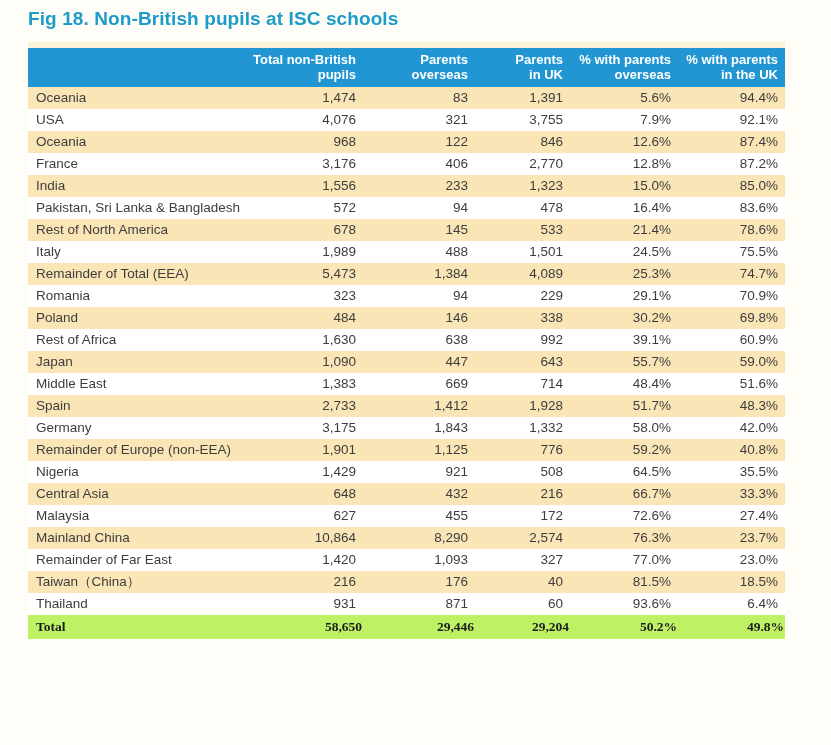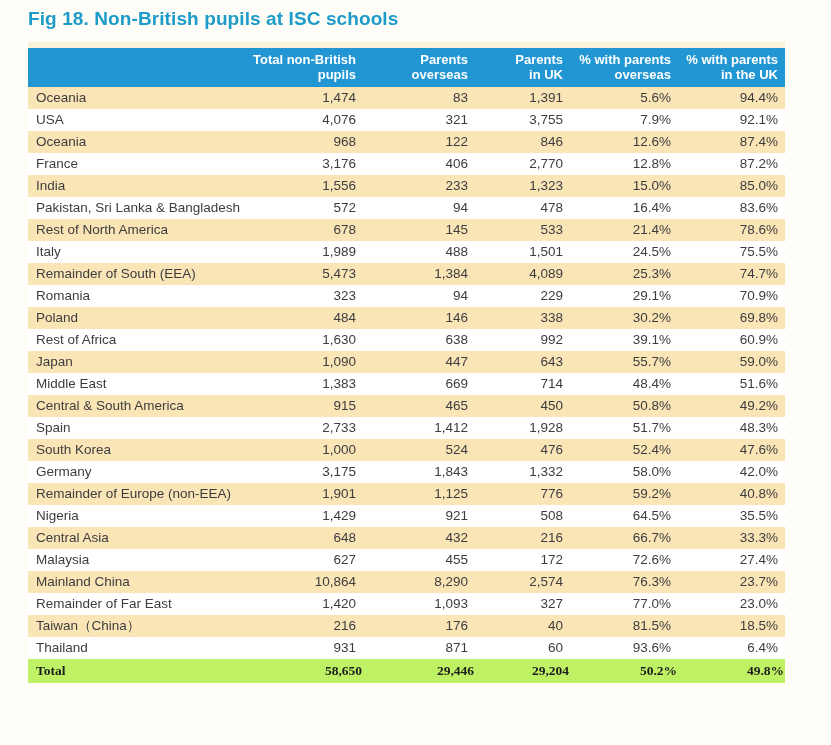--- a/index.html
+++ b/index.html
@@ -178,21 +178,21 @@
           </tr>
           <tr>
             <td class="label">Italy</td>
             <td class="num">1,989</td>
             <td class="num">488</td>
             <td class="num">1,501</td>
             <td class="num">24.5%</td>
             <td class="num">75.5%</td>
           </tr>
           <tr>
-            <td class="label">Remainder of South (EEA)</td>
+            <td class="label">Remainder of Total (EEA)</td>
             <td class="num">5,473</td>
             <td class="num">1,384</td>
             <td class="num">4,089</td>
             <td class="num">25.3%</td>
             <td class="num">74.7%</td>
           </tr>
           <tr>
             <td class="label">Romania</td>
             <td class="num">323</td>
             <td class="num">94</td>
@@ -226,42 +226,26 @@
           </tr>
           <tr>
             <td class="label">Middle East</td>
             <td class="num">1,383</td>
             <td class="num">669</td>
             <td class="num">714</td>
             <td class="num">48.4%</td>
             <td class="num">51.6%</td>
           </tr>
           <tr>
-            <td class="label">Central &amp; South America</td>
-            <td class="num">915</td>
-            <td class="num">465</td>
-            <td class="num">450</td>
-            <td class="num">50.8%</td>
-            <td class="num">49.2%</td>
-          </tr>
-          <tr>
             <td class="label">Spain</td>
             <td class="num">2,733</td>
             <td class="num">1,412</td>
             <td class="num">1,928</td>
             <td class="num">51.7%</td>
             <td class="num">48.3%</td>
-          </tr>
-          <tr>
-            <td class="label">South Korea</td>
-            <td class="num">1,000</td>
-            <td class="num">524</td>
-            <td class="num">476</td>
-            <td class="num">52.4%</td>
-            <td class="num">47.6%</td>
           </tr>
           <tr>
             <td class="label">Germany</td>
             <td class="num">3,175</td>
             <td class="num">1,843</td>
             <td class="num">1,332</td>
             <td class="num">58.0%</td>
             <td class="num">42.0%</td>
           </tr>
           <tr>

